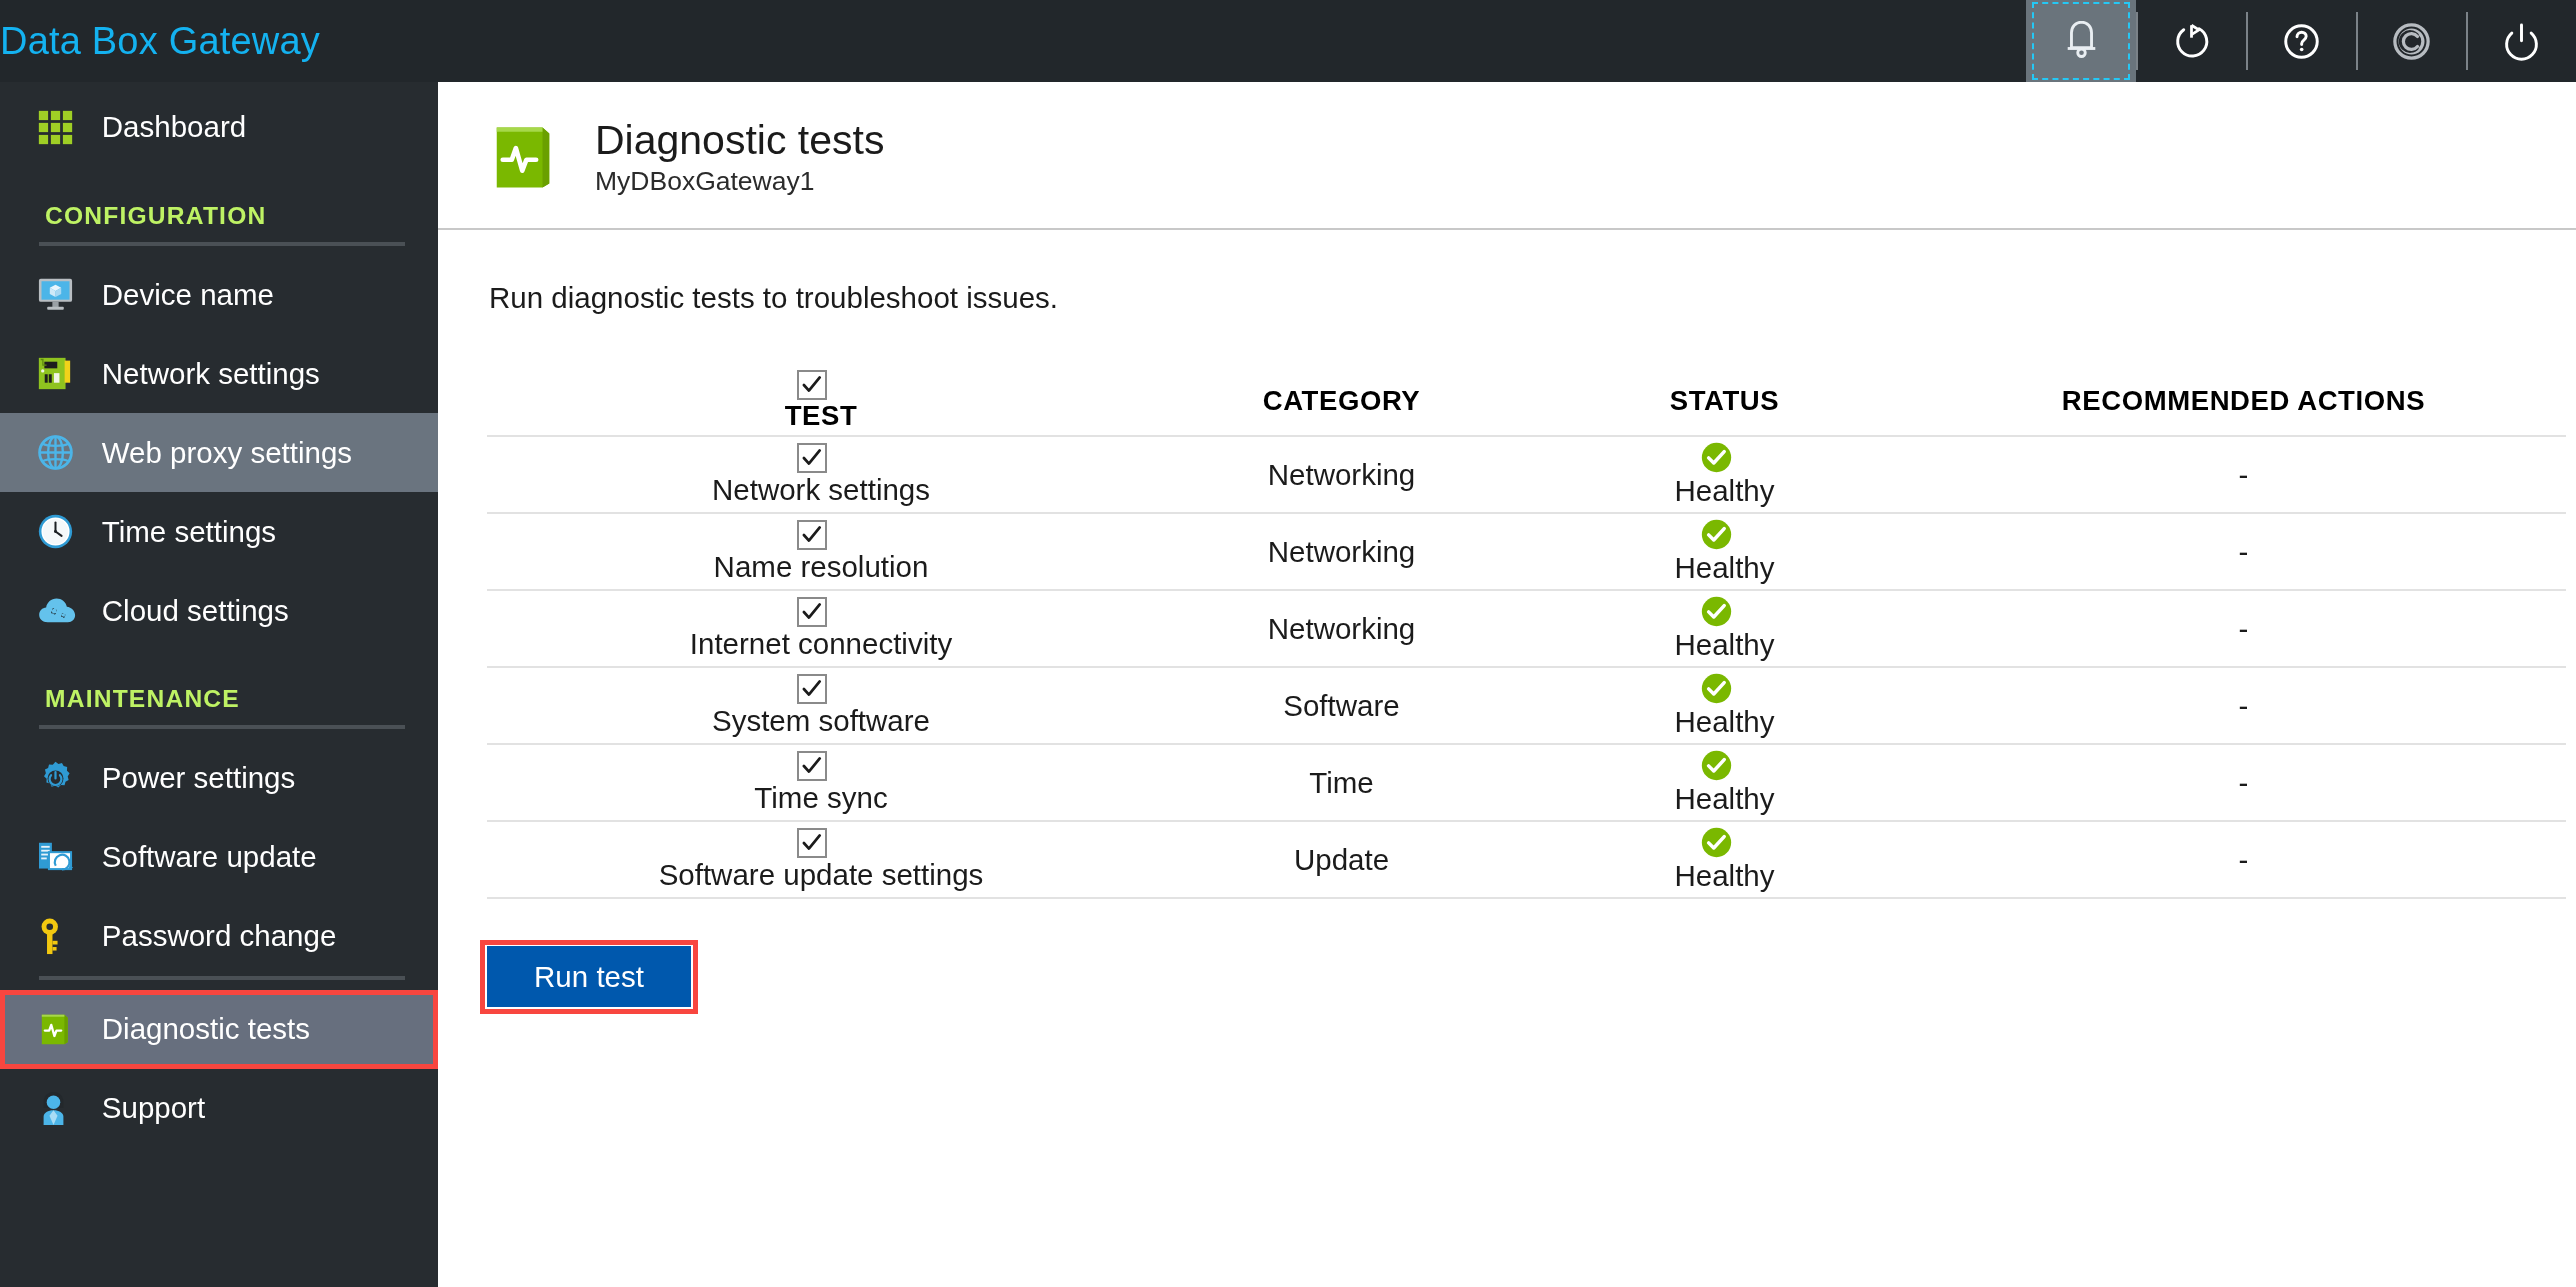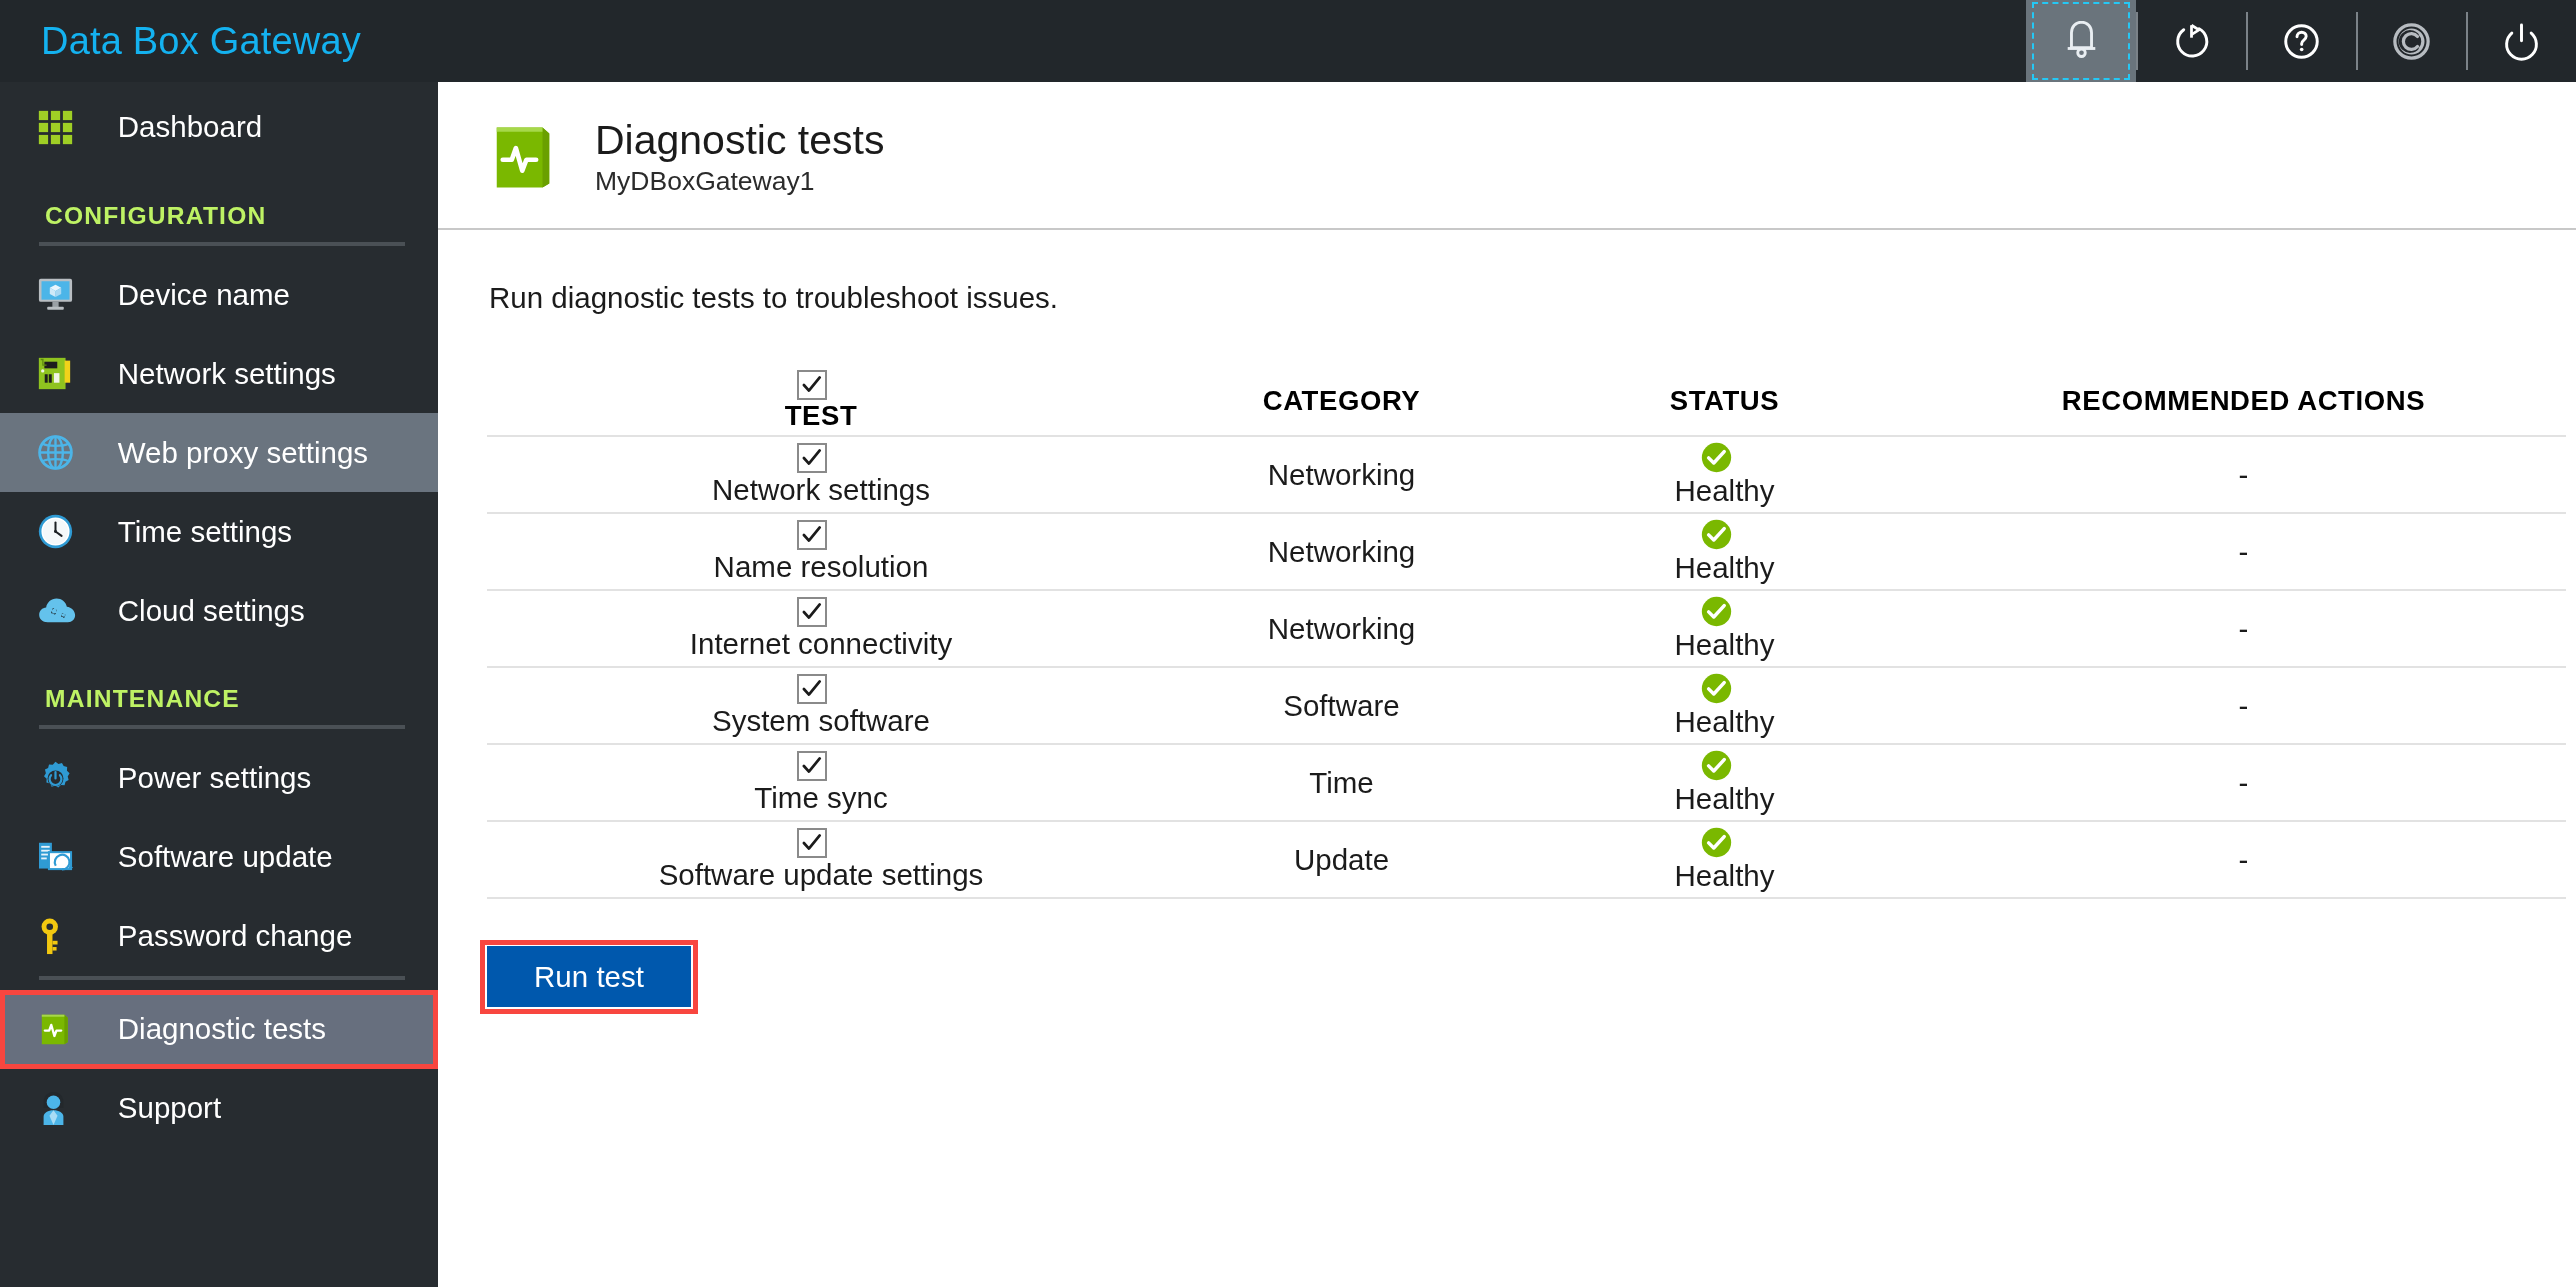--- a/index.html
+++ b/index.html
@@ -12,21 +12,21 @@
   .app { position: relative; width: 2576px; height: 1287px; display: flex; flex-direction: column; }
 
   
   .topbar {
     height: 82px; background: #22272b; flex: 0 0 82px;
     display: flex; align-items: center; justify-content: space-between;
     position: relative; z-index: 5;
   }
   .brand {
     color: #14b2f0; font-size: 38px; letter-spacing: 0.2px;
-    padding-left: 41px; white-space: nowrap; font-weight: 400;
+    white-space: nowrap; font-weight: 400;
   }
   .topicons { display: flex; align-items: stretch; height: 82px; }
   .topicon {
     width: 110px; height: 82px; display: flex; align-items: center; justify-content: center;
     position: relative;
   }
   .topicon + .topicon::before {
     content: ""; position: absolute; left: 0; top: 11.8px; bottom: 11.8px; width: 2px; background: #7b8288;
   }
   .topicon.focused { background: #6a747c; }
@@ -38,21 +38,21 @@
 
   
   .body { display: flex; flex: 1 1 auto; min-height: 0; }
 
   
   .sidebar {
     width: 438px; flex: 0 0 438px; background: #272c30;
     padding-top: 5.9px; position: relative;
   }
   .navitem {
-    display: flex; align-items: center; height: 79px; padding-left: 37px; gap: 16px;
+    display: flex; align-items: center; height: 79px; padding-left: 37px; gap: 0;
     color: #ffffff; font-size: 29.5px; white-space: nowrap;
   }
   .navitem.hovered { background: #6a747f; align-items: center; }
   .navitem.selected { background: #676f7e; }
   .navicon { width: 55px; flex: 0 0 55px; display: flex; align-items: center; justify-content: flex-start; }
   .navlabel { padding-left: 9.8px; }
   .navitem.hovered .navlabel, .navitem.selected .navlabel { color: #ffffff; }
 
   .sectionhead {
     color: #bef264; font-size: 24.6px; font-weight: bold; letter-spacing: 1.2px;

